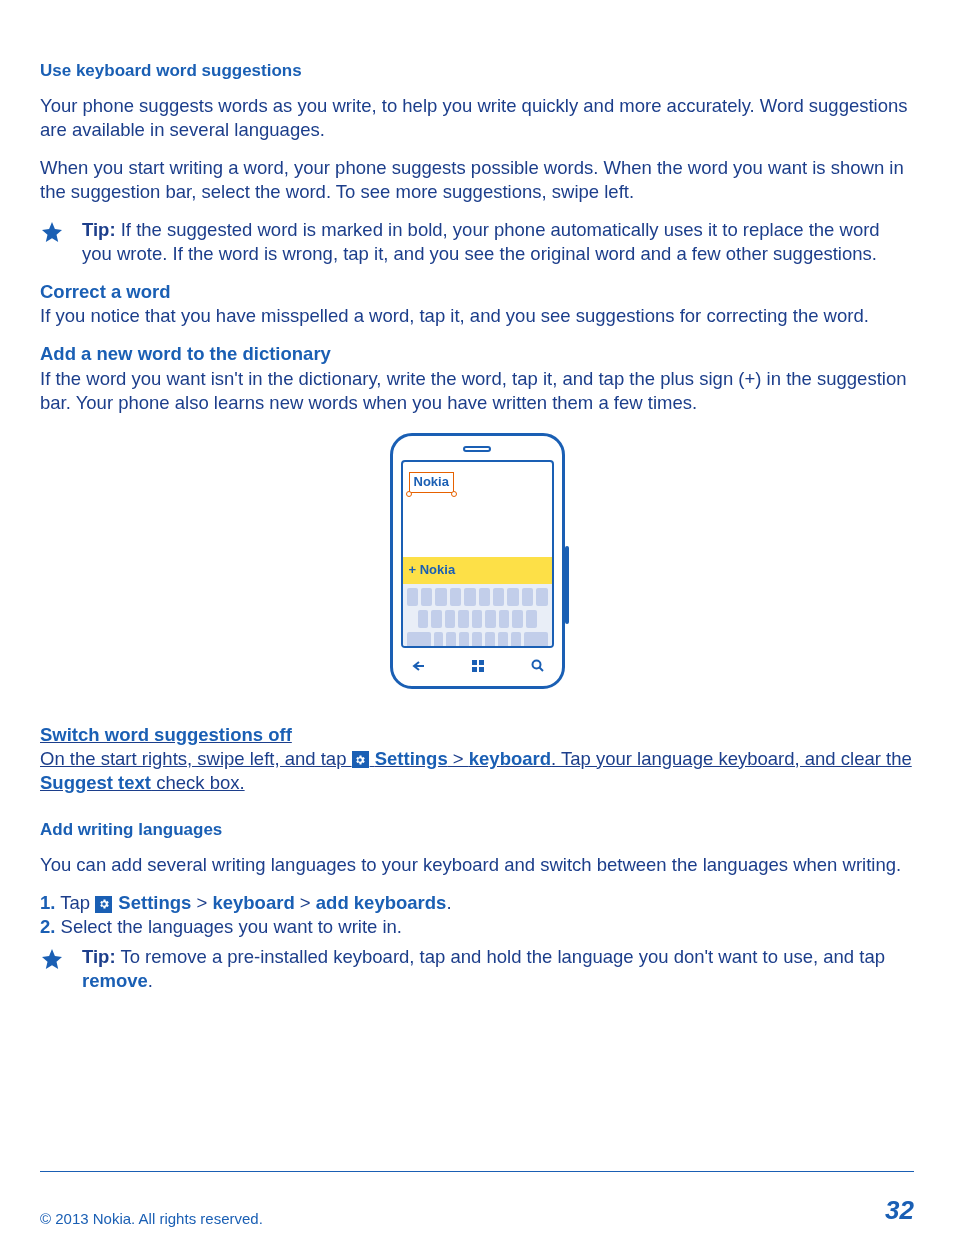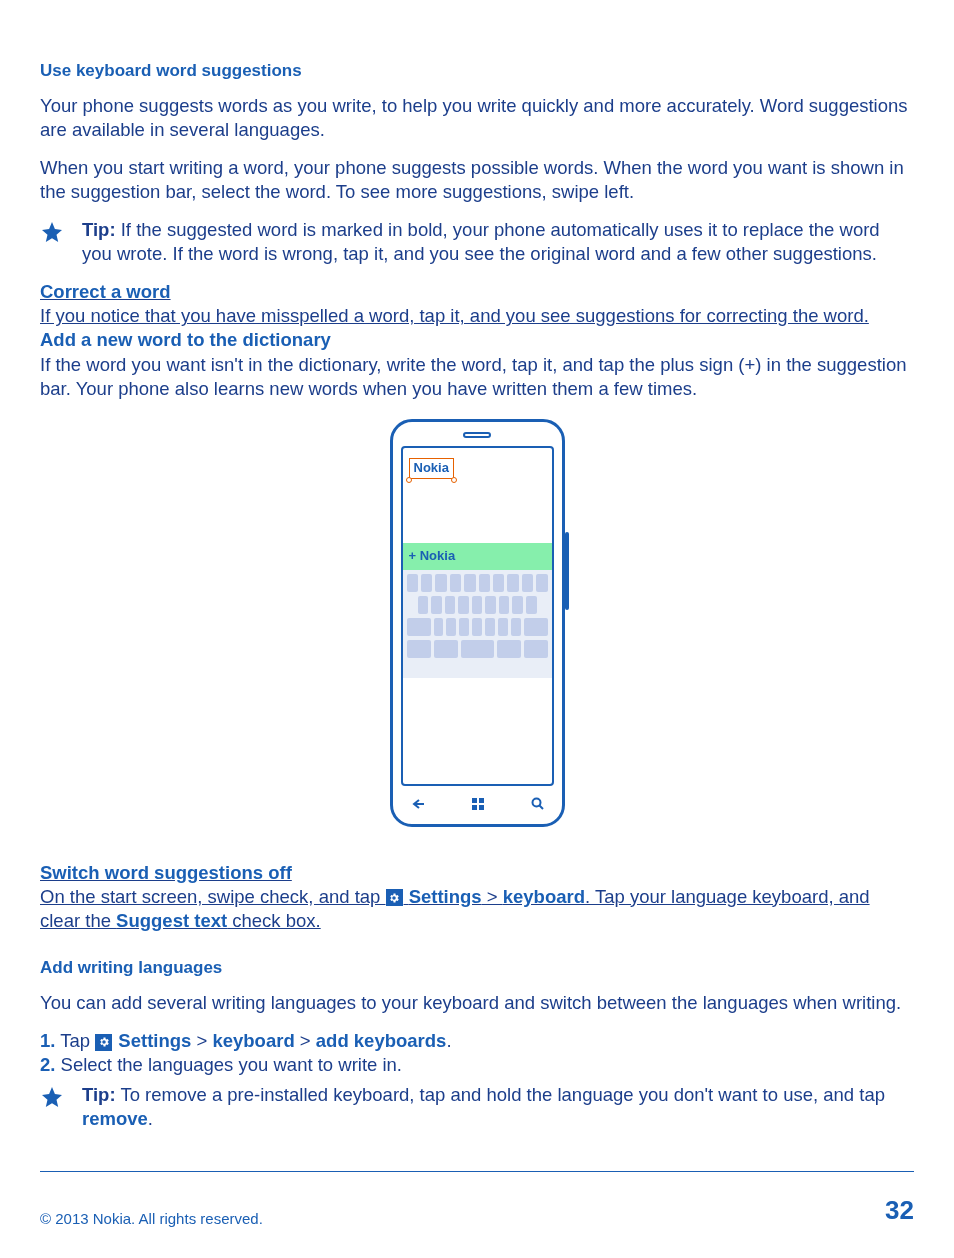--- a/index.html
+++ b/index.html
@@ -63,21 +63,21 @@
   .icon-box svg { fill: #fff; }
 
   
   .phone-wrap {
     display: flex;
     justify-content: center;
     margin: 18px 0 34px 0;
   }
   .phone {
     width: 175px;
-    height: 408px;
+    height: 256px;
     border: 3px solid var(--nokia-blue);
     border-radius: 22px;
     padding: 8px;
     position: relative;
     display: flex;
     flex-direction: column;
     align-items: stretch;
   }
   .phone::before {
     content: "";
@@ -124,21 +124,21 @@
     bottom: -5px;
     width: 4px;
     height: 4px;
     border: 1.5px solid var(--nokia-orange);
     border-radius: 50%;
     background: #fff;
   }
   .typed-word::before { left: -4px; }
   .typed-word::after { right: -4px; }
   .suggest-bar {
-    background: #86efac;
+    background: #fde047;
     color: var(--nokia-blue);
     font-weight: 700;
     font-size: 13px;
     padding: 5px 6px;
   }
   .keyboard {
     background: #e9eef7;
     padding: 4px;
     display: flex;
     flex-direction: column;
@@ -189,20 +189,21 @@
     display: flex;
     justify-content: space-between;
     align-items: flex-end;
     padding-top: 22px;
     font-size: 15px;
     color: var(--nokia-blue);
   }
   .footer .pnum {
     font-size: 26px;
     font-weight: 700;
+    font-style: italic;
   }
 </style>
 </head>
 <body>
 
 <div class="page">
 
   <h3>Use keyboard word suggestions</h3>
   <p>Your phone suggests words as you write, to help you write quickly and more accurately. Word suggestions are available in several languages.</p>
   <p>When you start writing a word, your phone suggests possible words. When the word you want is shown in the suggestion bar, select the word. To see more suggestions, swipe left.</p>
@@ -211,21 +212,21 @@
     <div class="tip-star">
       <svg width="24" height="24" viewBox="0 0 24 24">
           <path d="M12 2l2.9 6.9L22 10l-5.5 4.8L18.2 22 12 18.3 5.8 22l1.7-7.2L2 10l7.1-1.1z"></path>
         </svg>
     </div>
     <div class="tip-body">
       <span class="bold">Tip:</span><span> If the suggested word is marked in bold, your phone automatically uses it to replace the word you wrote. If the word is wrong, tap it, and you see the original word and a few other suggestions.</span>
     </div>
   </div>
 
-  <div style="text-decoration:underline;">
+  <div style="margin-bottom:14px;">
     <div class="sub">Correct a word</div>
     <div>If you notice that you have misspelled a word, tap it, and you see suggestions for correcting the word.</div>
   </div>
 
   <div style="margin-bottom:14px;">
     <div class="sub">Add a new word to the dictionary</div>
     <div>If the word you want isn't in the dictionary, write the word, tap it, and tap the plus sign (+) in the suggestion bar. Your phone also learns new words when you have written them a few times.</div>
   </div>
 
   <div class="phone-wrap">
@@ -294,21 +295,21 @@
               <circle cx="5.5" cy="5.5" r="4"></circle>
               <path d="M8.5 8.5 L12 12"></path>
             </svg></span>
       </div>
     </div>
   </div>
 
   <div style="margin-bottom:24px;text-decoration:underline;">
     <div class="sub">Switch word suggestions off</div>
     <div>
-      <span>On the start screen, swipe check, and tap </span><span class="icon-box">
+      <span>On the start rights, swipe left, and tap </span><span class="icon-box">
           <svg width="12" height="12" viewBox="0 0 24 24">
             <path d="M19.4 13a7.5 7.5 0 000-2l2.1-1.6-2-3.4-2.5 1a7.5 7.5 0 00-1.7-1L15 3h-4l-.3 2.9a7.5 7.5 0 00-1.7 1l-2.5-1-2 3.4L6.6 11a7.5 7.5 0 000 2l-2.1 1.6 2 3.4 2.5-1a7.5 7.5 0 001.7 1L11 21h4l.3-2.9a7.5 7.5 0 001.7-1l2.5 1 2-3.4zM12 15.5A3.5 3.5 0 1115.5 12 3.5 3.5 0 0112 15.5z"></path>
           </svg>
         </span>
       <span class="bold-blue">Settings</span><span> &gt; </span><span class="bold-blue">keyboard</span><span>. Tap your language keyboard, and clear the </span><span class="bold-blue">Suggest text</span><span> check box.</span>
     </div>
   </div>
 
   <h3>Add writing languages</h3>
   <p>You can add several writing languages to your keyboard and switch between the languages when writing.</p>

